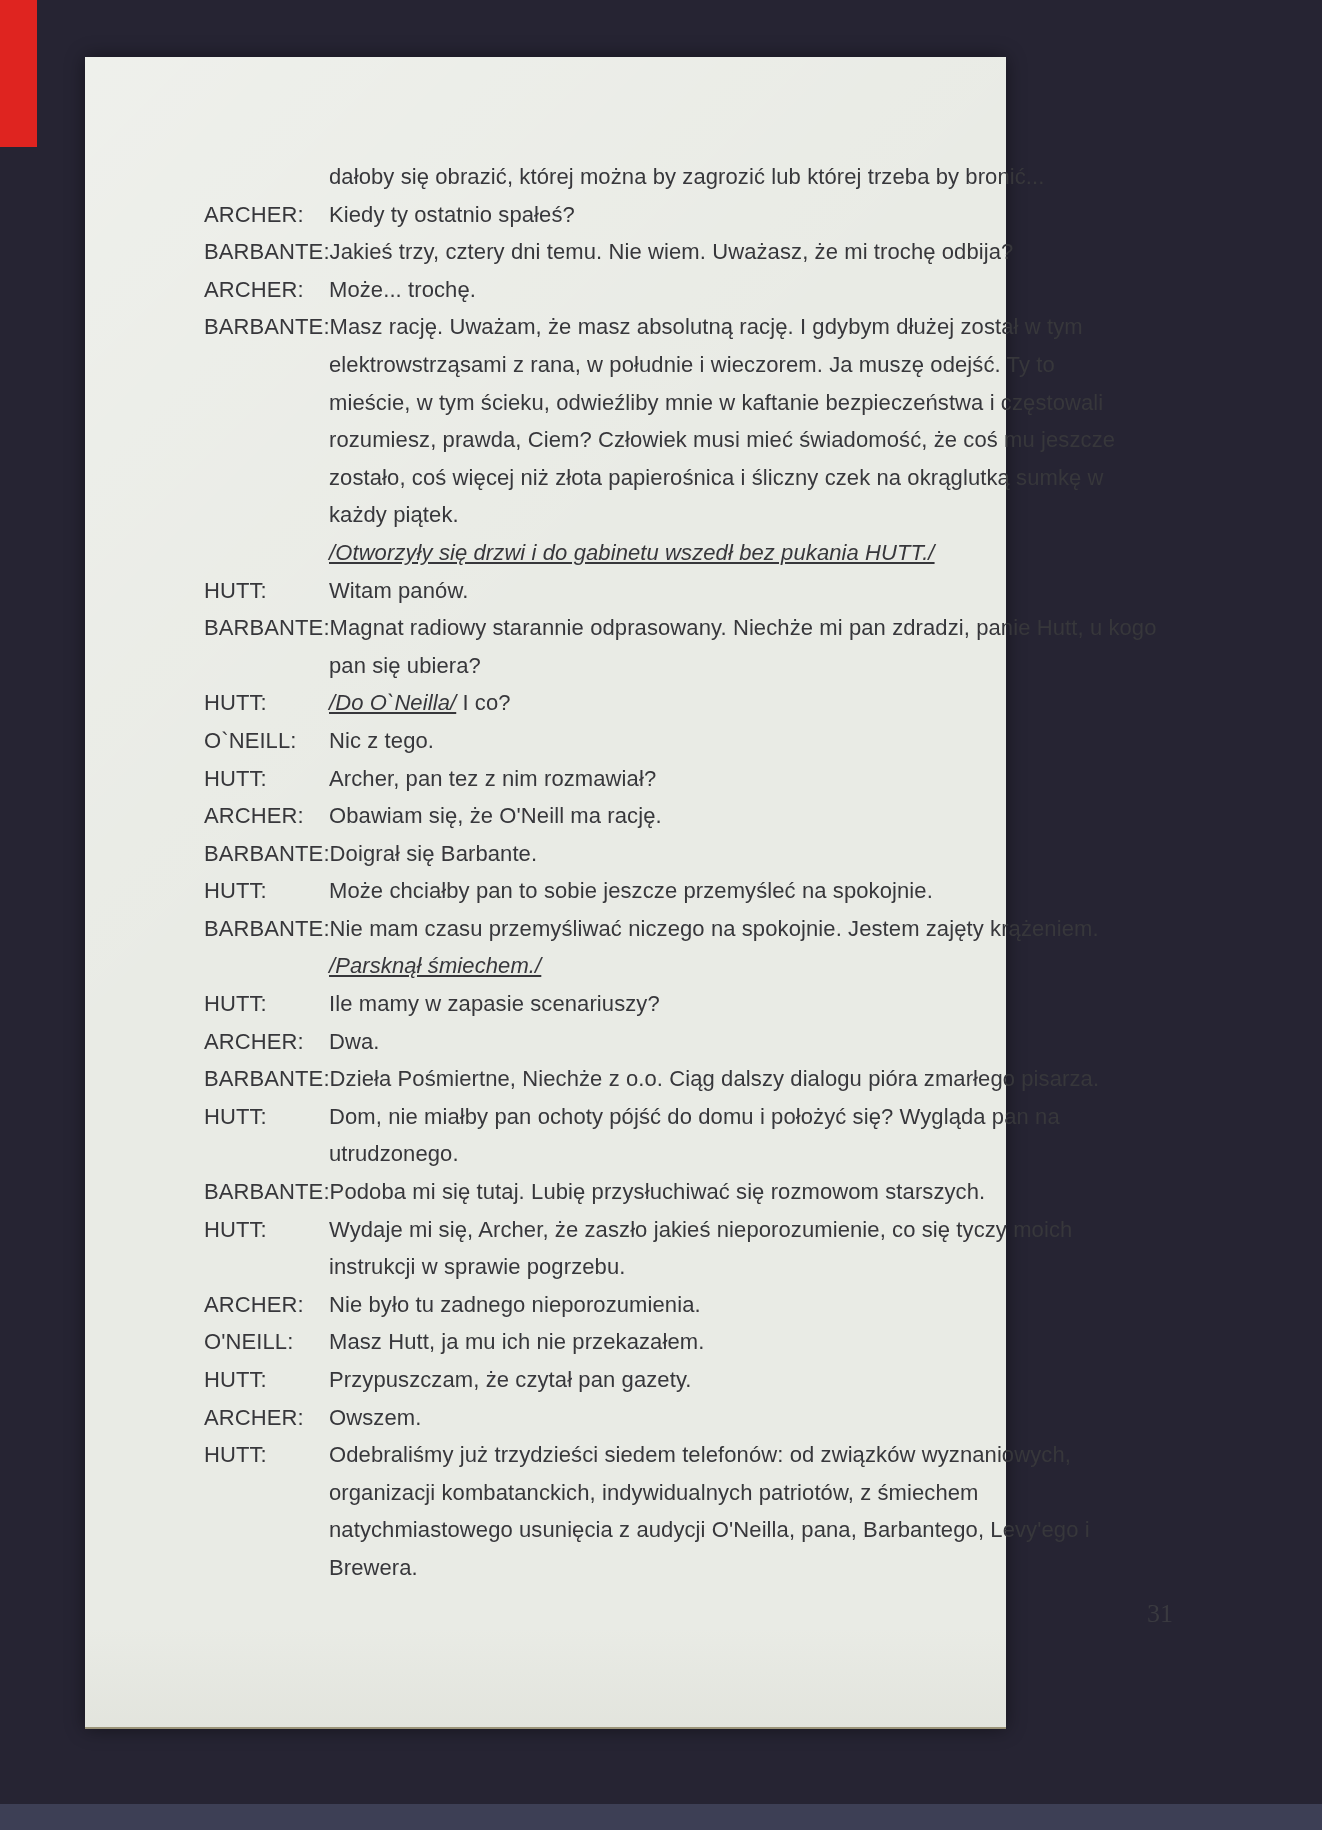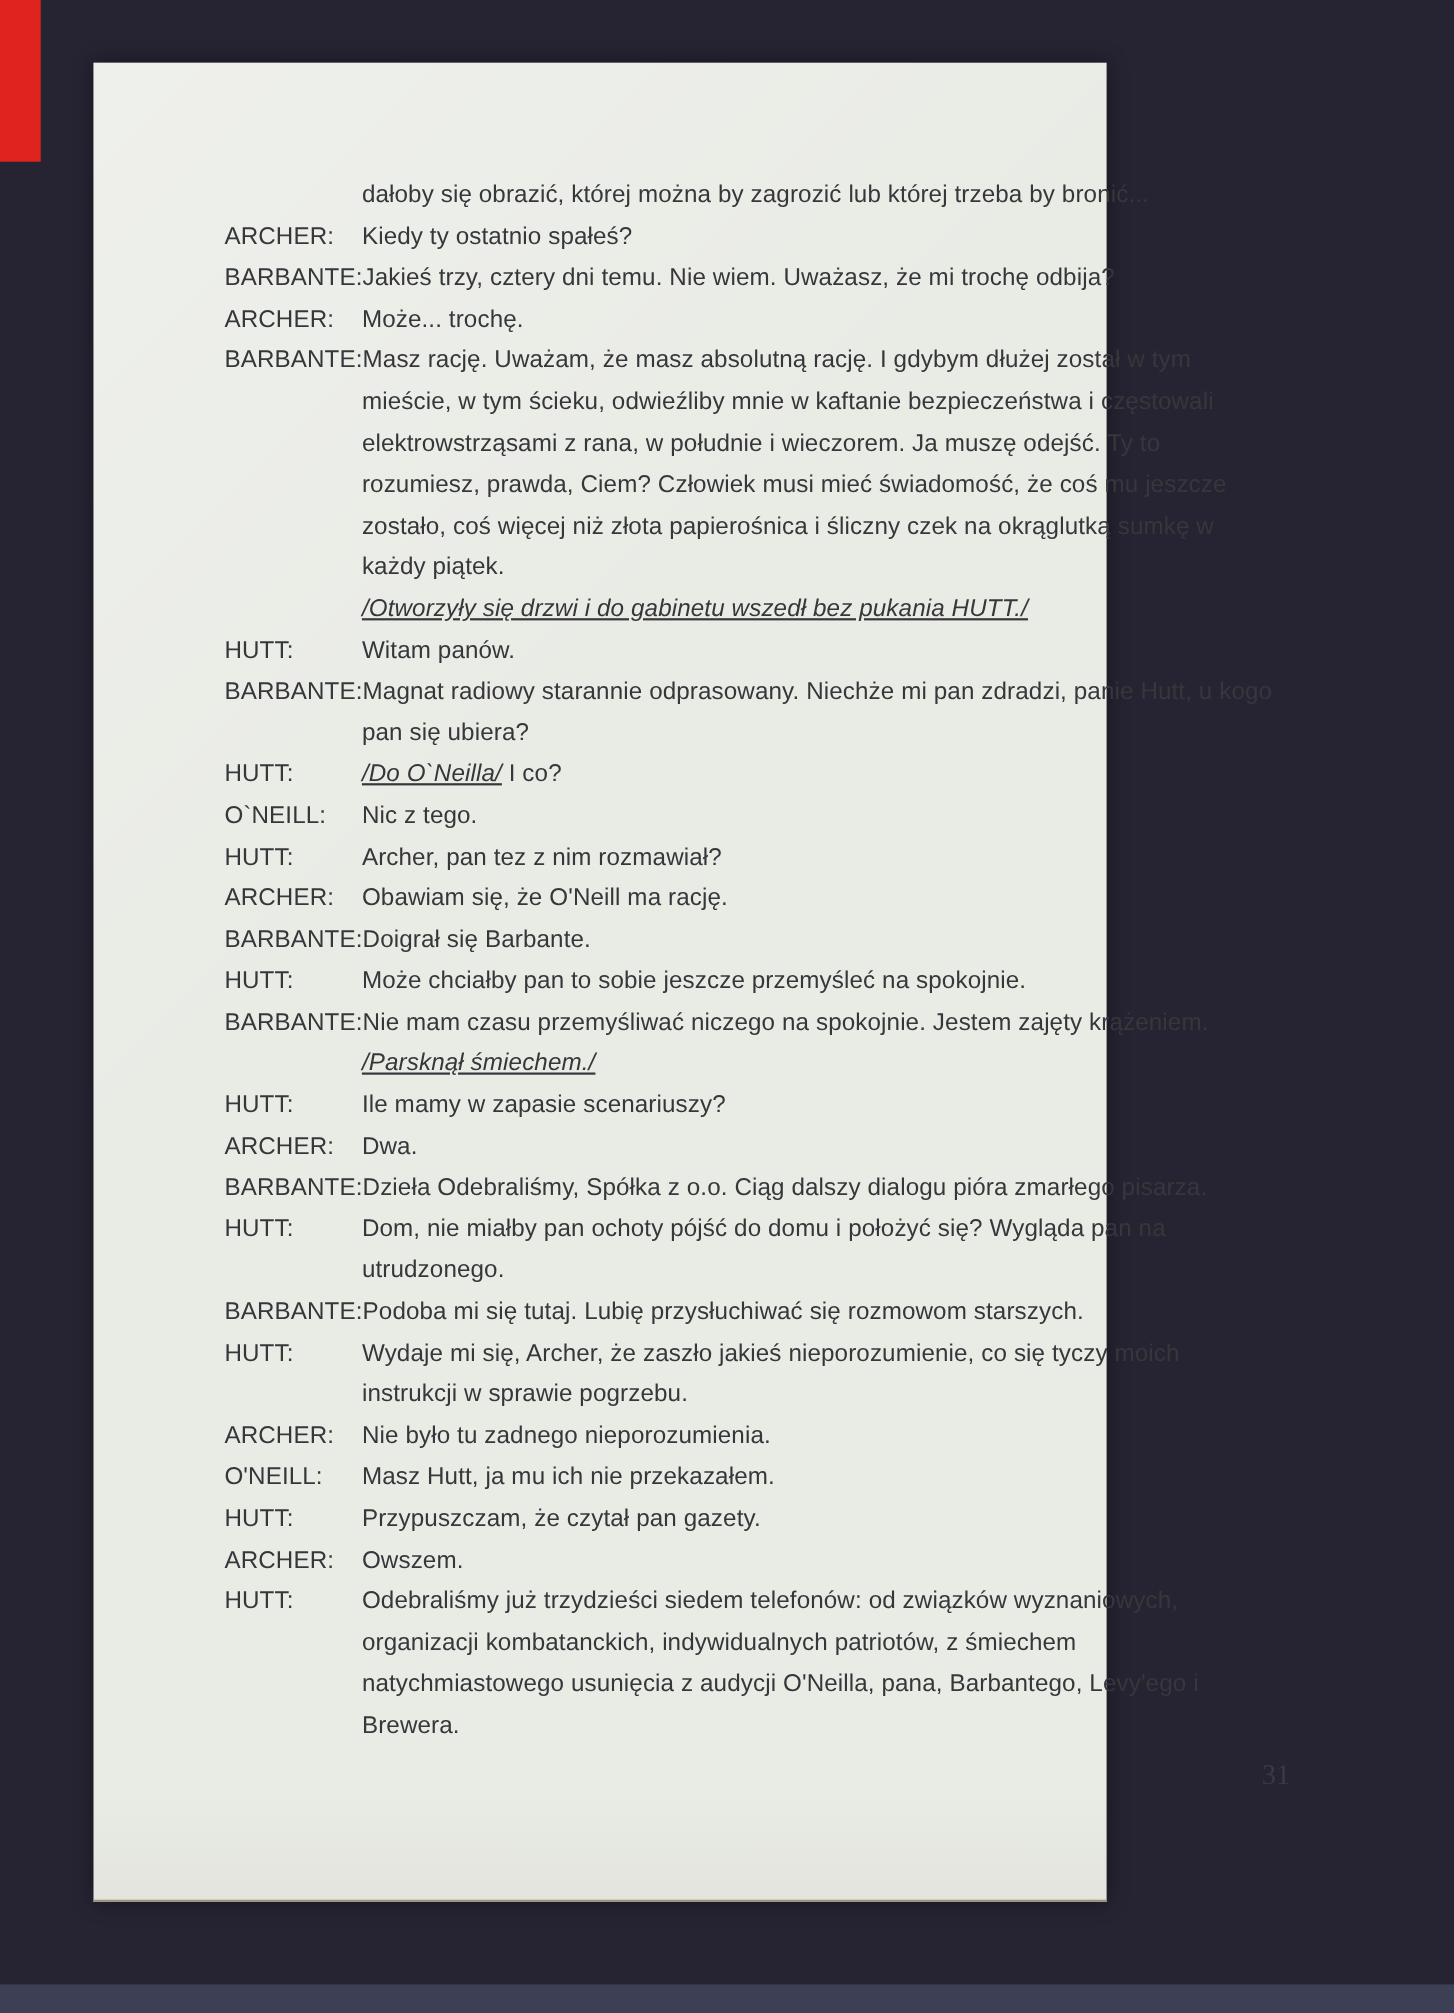--- a/index.html
+++ b/index.html
@@ -64,25 +64,25 @@
       <div class="line">
         <span class="speaker">ARCHER:</span>
         <span class="dialogue">Może... trochę.</span>
       </div>
       <div class="line">
         <span class="speaker">BARBANTE:</span>
         <span class="dialogue">Masz rację. Uważam, że masz absolutną rację. I gdybym dłużej został w tym</span>
       </div>
       <div class="line">
         <span class="speaker"></span>
+        <span class="dialogue">elektrowstrząsami z rana, w południe i wieczorem. Ja muszę odejść. Ty to</span>
+      </div>
+      <div class="line">
+        <span class="speaker"></span>
         <span class="dialogue">mieście, w tym ścieku, odwieźliby mnie w kaftanie bezpieczeństwa i częstowali</span>
-      </div>
-      <div class="line">
-        <span class="speaker"></span>
-        <span class="dialogue">elektrowstrząsami z rana, w południe i wieczorem. Ja muszę odejść. Ty to</span>
       </div>
       <div class="line">
         <span class="speaker"></span>
         <span class="dialogue">rozumiesz, prawda, Ciem? Człowiek musi mieć świadomość, że coś mu jeszcze</span>
       </div>
       <div class="line">
         <span class="speaker"></span>
         <span class="dialogue">zostało, coś więcej niż złota papierośnica i śliczny czek na okrąglutką sumkę w</span>
       </div>
       <div class="line">
@@ -140,21 +140,21 @@
       <div class="line">
         <span class="speaker">HUTT:</span>
         <span class="dialogue">Ile mamy w zapasie scenariuszy?</span>
       </div>
       <div class="line">
         <span class="speaker">ARCHER:</span>
         <span class="dialogue">Dwa.</span>
       </div>
       <div class="line">
         <span class="speaker">BARBANTE:</span>
-        <span class="dialogue">Dzieła Odebraliśmy, Spółka z o.o. Ciąg dalszy dialogu pióra zmarłego pisarza.</span>
+        <span class="dialogue">Dzieła Pośmiertne, Niechże z o.o. Ciąg dalszy dialogu pióra zmarłego pisarza.</span>
       </div>
       <div class="line">
         <span class="speaker">HUTT:</span>
         <span class="dialogue">Dom, nie miałby pan ochoty pójść do domu i położyć się? Wygląda pan na</span>
       </div>
       <div class="line">
         <span class="speaker"></span>
         <span class="dialogue">utrudzonego.</span>
       </div>
       <div class="line">

